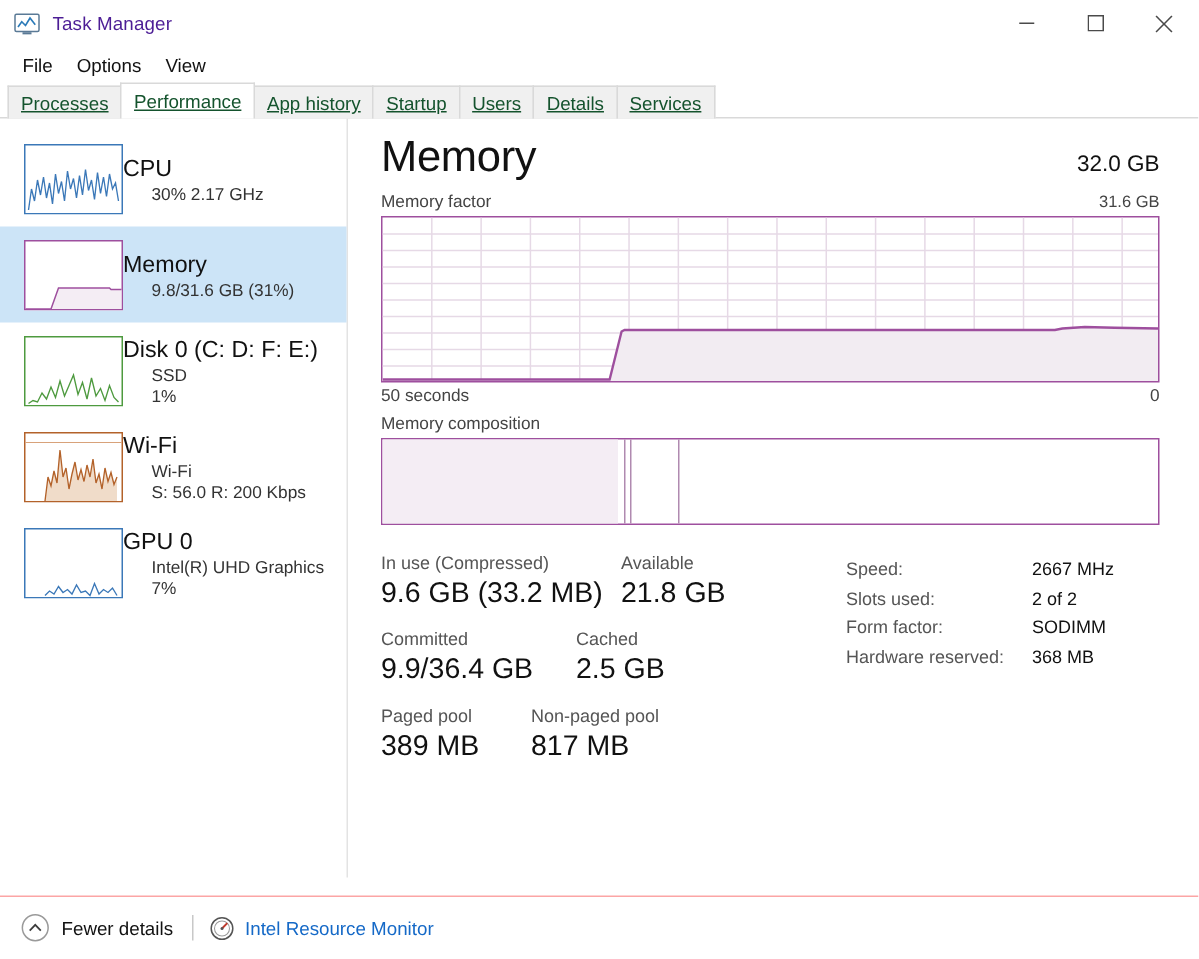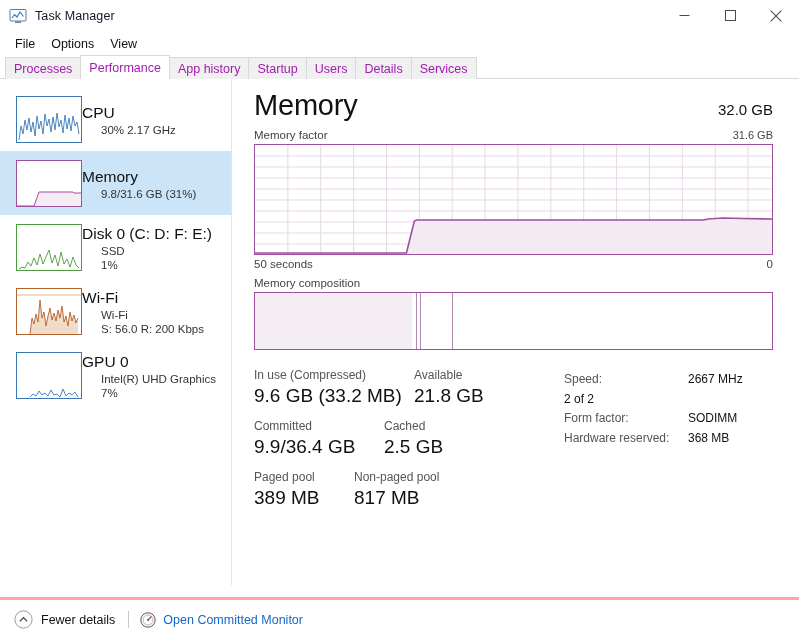--- a/index.html
+++ b/index.html
@@ -11,21 +11,21 @@
     overflow: hidden;
   }
   .window { position: relative; width: 799px; height: 639px; background:#fff; }
 
   
   .titlebar {
     height: 32px; display: flex; align-items: center;
     padding-left: 9px; background: #ffffff;
   }
   .app-icon { width: 18px; height: 16px; margin-right: 8px; flex: none; }
-  .title-text { font-size: 12.5px; color: #0f172a; letter-spacing: .1px; }
+  .title-text { font-size: 12.5px; color: #4c1d95; letter-spacing: .1px; }
   .winctrls { margin-left: auto; display: flex; height: 32px; }
   .wbtn {
     width: 46px; height: 31px; display: flex; align-items: center; justify-content: center;
     color: #3c3c3c;
   }
   .wbtn svg { display: block; }
 
   
   .menubar { height: 23px; display: flex; align-items: center; padding-left: 8px; gap: 2px; }
   .menu-item { font-size: 12.5px; color: #111; padding: 2px 7px; }
@@ -33,23 +33,23 @@
   
   .tabstrip {
     height: 24px; display: flex; align-items: flex-end;
     padding-left: 5px; position: relative;
   }
   .tabstrip::after {
     content: ""; position: absolute; left: 0; right: 0; bottom: 0;
     height: 1px; background: #d9d9d9;
   }
   .tab {
-    font-size: 12.5px; color: #a21caf; height: 22px; line-height: 21px;
+    font-size: 12.5px; color: #14532d; height: 22px; line-height: 21px;
     padding: 1px 8px; background: #f0f0f0; border: 1px solid #d9d9d9;
-    border-bottom: none; margin-right: -1px; position: relative; z-index: 1;
+    border-bottom: none; margin-right: -1px; position: relative; z-index: 1; text-decoration: underline;
   }
   .tab.active {
     background: #ffffff; height: 24px; line-height: 23px; z-index: 3;
     border-color: #d9d9d9;
   }
 
   
   .content { display: flex; height: 506px; }
   .sidebar {
     width: 232px; border-right: 1px solid #e3e3e3; padding-top: 8px;
@@ -94,21 +94,21 @@
   .stat-cell .k { font-size: 12px; color: #555; line-height: 15px; }
   .stat-cell .v { font-size: 19px; color: #111; line-height: 25px; font-weight: 400; }
   .stats-right { padding-top: 2px; }
   .info-row { display: flex; font-size: 12px; line-height: 19.5px; }
   .info-k { width: 124px; color: #555; }
   .info-v { color: #111; }
 
   
   .footer {
     position: absolute; left: 0; right: 0; bottom: 0; height: 42px;
-    border-top: 3px solid #fca5a5; display: flex; align-items: center;
+    border-top: 1px solid #fca5a5; display: flex; align-items: center;
     padding-left: 14px; background: #fff;
   }
   .fewer { display: flex; align-items: center; gap: 8px; }
   .chev-circle { width: 19px; height: 19px; flex: none; }
   .fewer-label { font-size: 12.5px; color: #111; }
   .fsep { width: 1px; height: 17px; background: #c8c8c8; margin: 0 11px 0 13px; }
   .resmon { display: flex; align-items: center; gap: 7px; }
   .resmon-icon { width: 16px; height: 16px; flex: none; }
   .resmon-label { font-size: 12.5px; color: #1569c7; }
 </style>
@@ -334,20 +334,21 @@
           </div>
 
         </div>
 
         <div class="stats-right">
           <div class="info-row">
             <span class="info-k">Speed:</span>
             <span class="info-v">2667 MHz</span>
           </div>
           <div class="info-row">
+            <span class="info-k">Slots used:</span>
             <span class="info-v">2 of 2</span>
           </div>
           <div class="info-row">
             <span class="info-k">Form factor:</span>
             <span class="info-v">SODIMM</span>
           </div>
           <div class="info-row">
             <span class="info-k">Hardware reserved:</span>
             <span class="info-v">368 MB</span>
           </div>
@@ -370,17 +371,17 @@
     <span class="fsep"></span>
     <div class="resmon">
       <span class="resmon-icon">
         <svg viewBox="0 0 16 16">
             <circle cx="8" cy="8" r="7.2" fill="#fff" stroke="#555" stroke-width="1"></circle>
             <circle cx="8" cy="8" r="5" fill="none" stroke="#9a9a9a" stroke-width="0.7"></circle>
             <line x1="8" y1="8" x2="11.5" y2="4.4" stroke="#c0392b" stroke-width="1.3"></line>
             <circle cx="8" cy="8" r="1" fill="#555"></circle>
           </svg>
       </span>
-      <span class="resmon-label">Open Committed Monitor</span>
+      <span class="resmon-label">Intel Resource Monitor</span>
     </div>
   </div>
 
 </div>
 
 </body></html>

